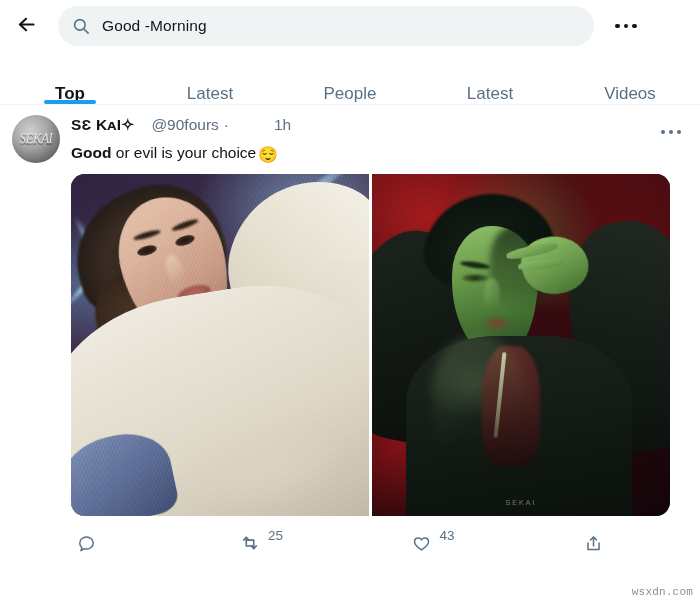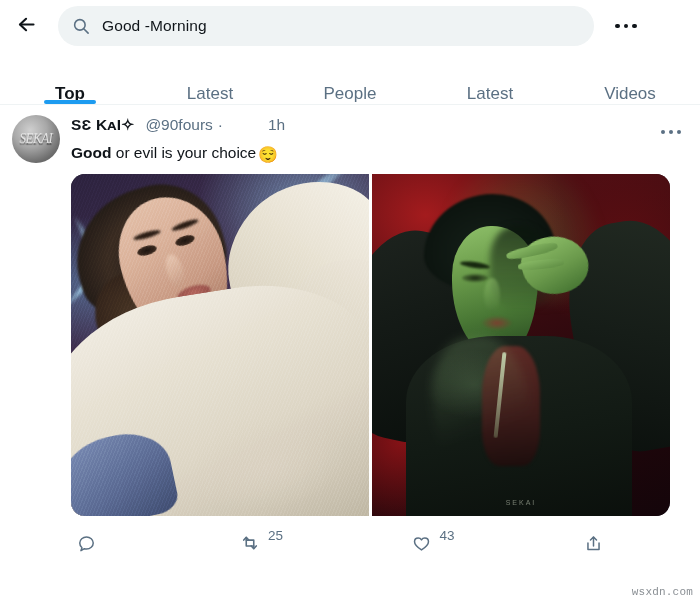--- a/index.html
+++ b/index.html
@@ -151,21 +151,21 @@
     color: #0f1419;
     cursor: pointer;
     letter-spacing: 0.2px;
   }
   .handle, .dot-sep, .timestamp {
     font-size: 15.5px;
     color: #5b7083;
     font-weight: 400;
     margin-left: 40px;
   }
-  .handle { margin-left: 11px; }
+  .handle { margin-left: 17px; }
   .dot-sep { margin: 0 5px; }
   .timestamp { cursor: pointer; }
 
   .tweet-text {
     font-size: 15.5px;
     line-height: 21px;
     color: #0f1419;
     margin-top: 7px;
     word-wrap: break-word;
   }

